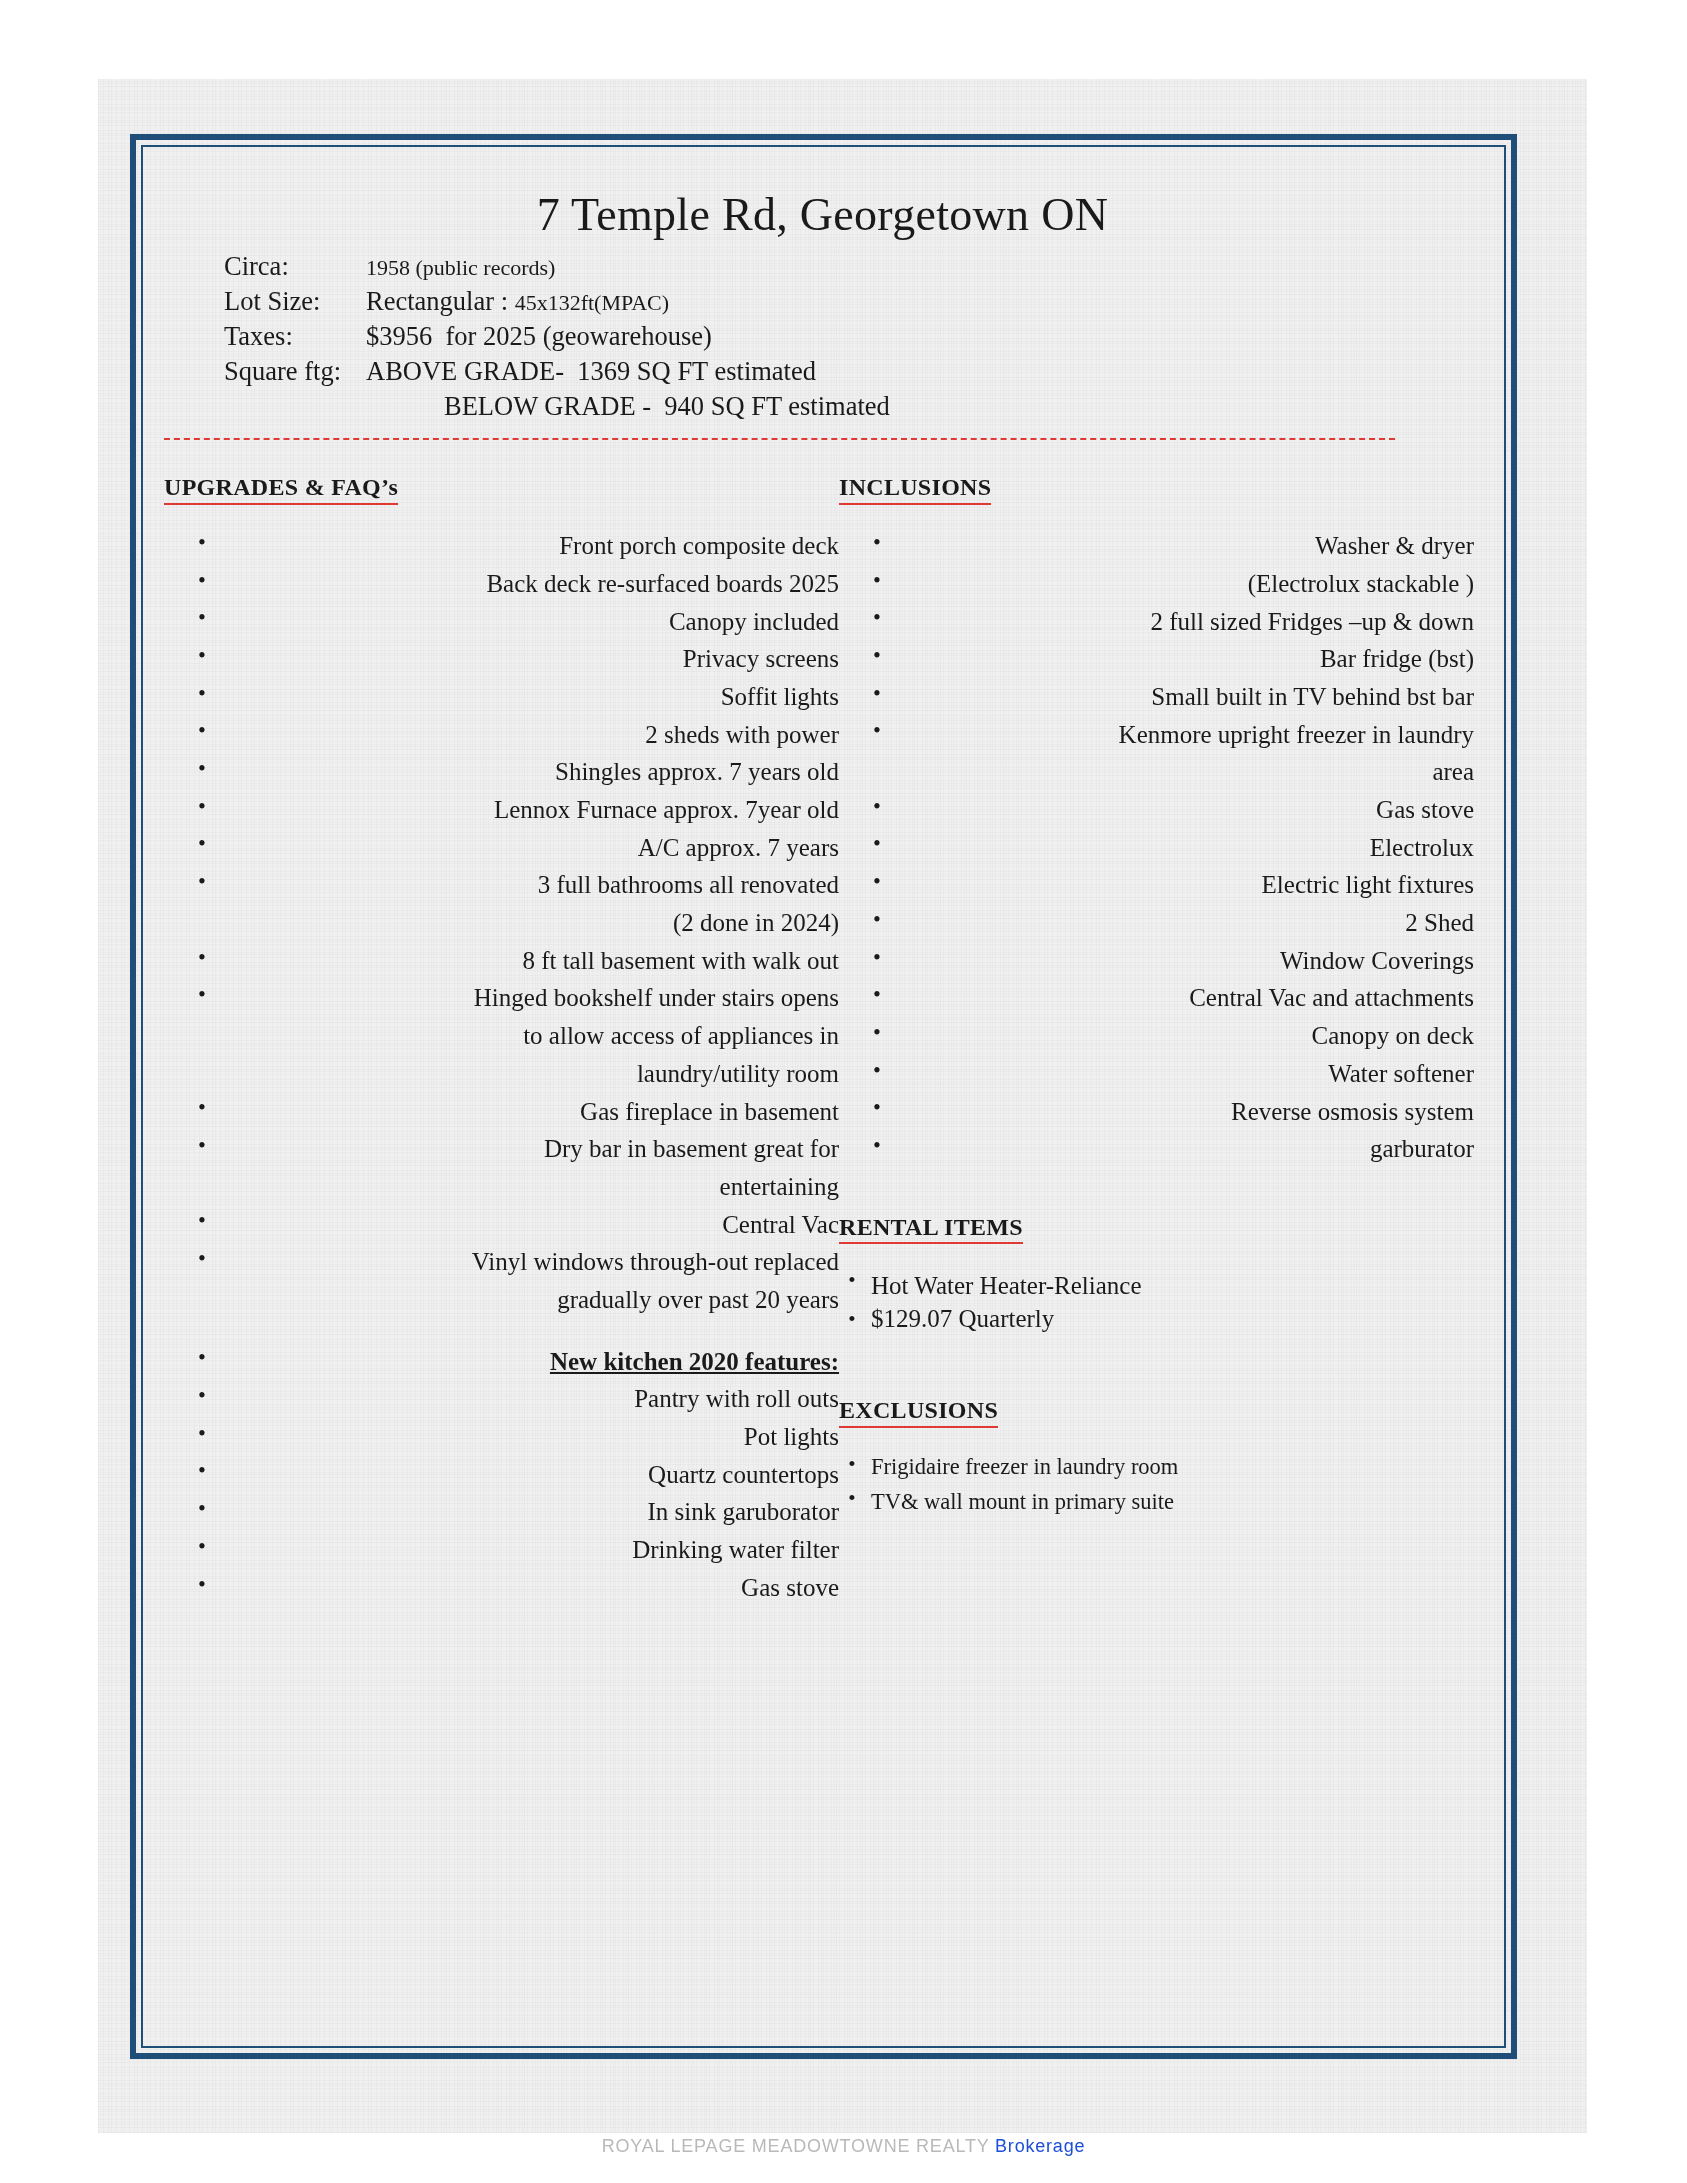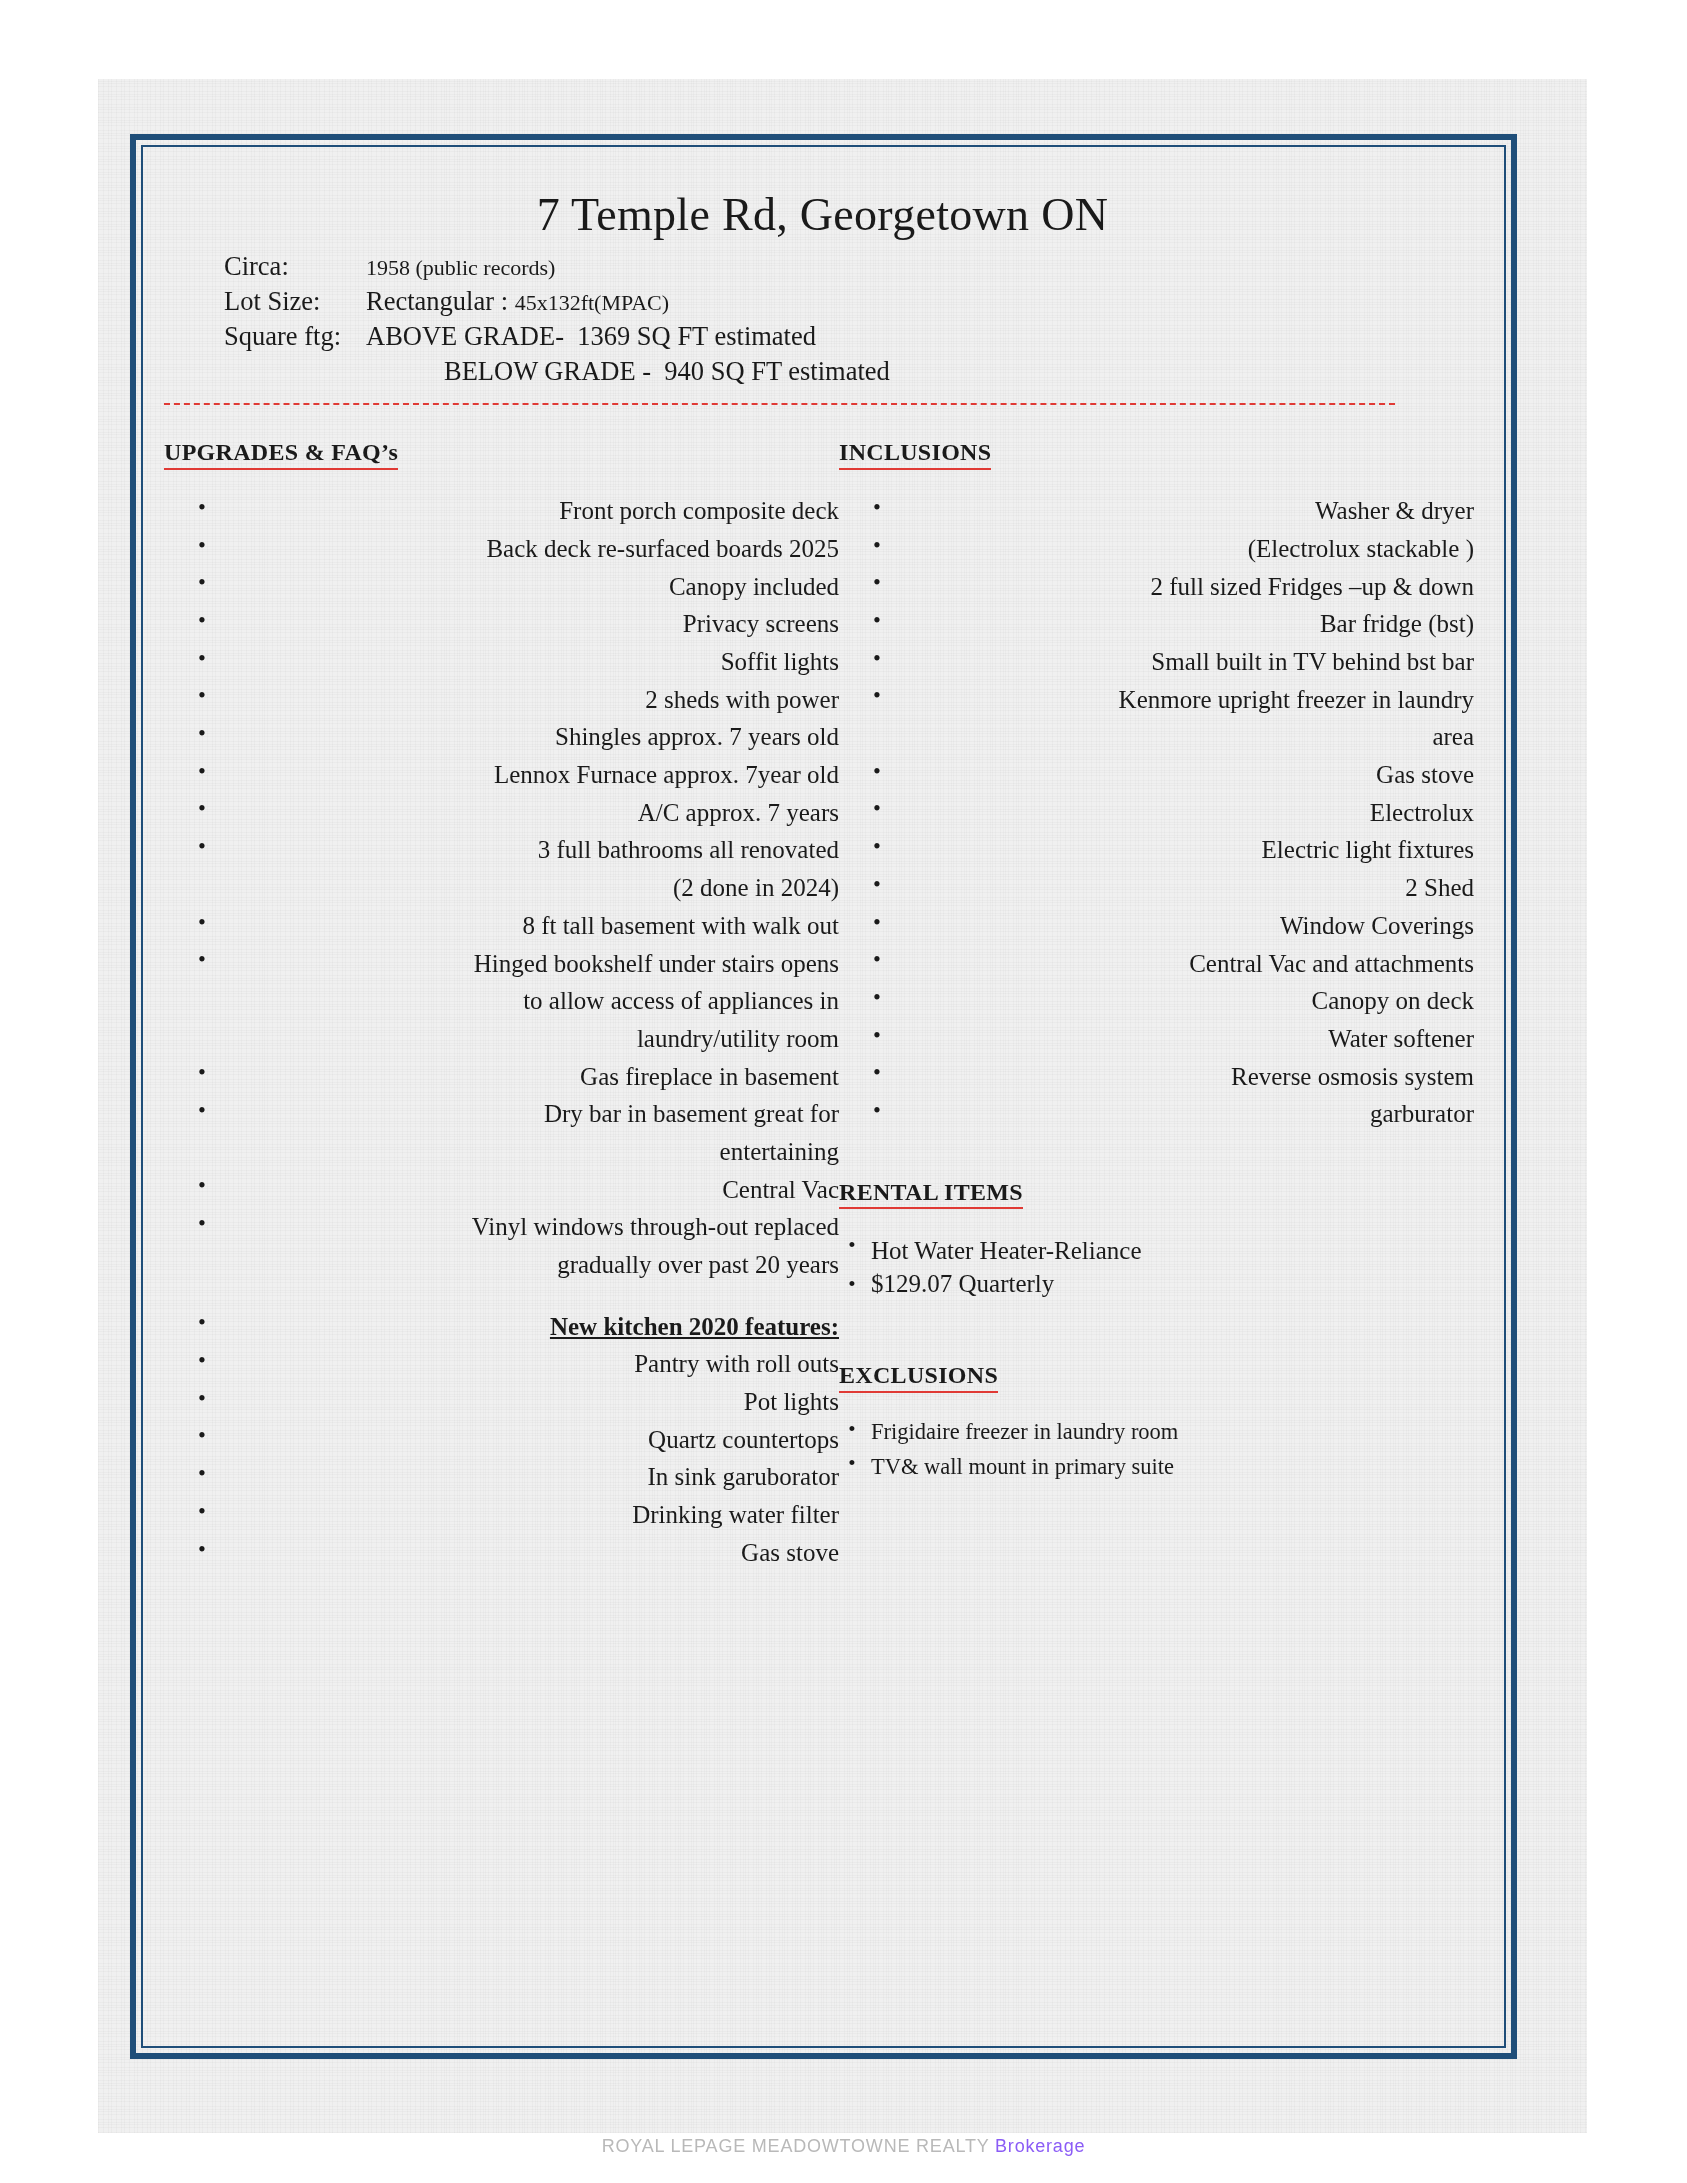--- a/index.html
+++ b/index.html
@@ -166,21 +166,21 @@
     left: 0;
     top: 2120px;
     width: 1687px;
     text-align: center;
     font-size: 18px;
     color: #b9b9b9;
     font-family: "Liberation Sans", sans-serif;
     letter-spacing: 0.8px;
   }
   .footer .brk {
-    color: #8b5cf6;
+    color: #1d4ed8;
     font-style: normal;
   }
 </style>
 </head>
 <body>
 
 <div class="page-outer">
 
   <div class="paper"></div>
 
@@ -188,20 +188,21 @@
     <div class="frame-inner"></div>
   </div>
 
   <div class="content">
 
     <h1 class="title">7 Temple Rd, Georgetown ON</h1>
 
     <div class="facts">
       <div class="row"><span class="lbl" style="width:142px">Circa:</span><span class="small">1958 (public records)</span></div>
       <div class="row"><span class="lbl" style="width:142px">Lot Size:</span><span>Rectangular : </span><span class="small">45x132ft(MPAC)</span></div>
+      <div class="row"><span class="lbl" style="width:142px">Taxes:</span><span>$3956  for 2025 (geowarehouse)</span></div>
       <div class="row"><span class="lbl" style="width:142px">Square ftg:</span><span>ABOVE GRADE-  1369 SQ FT estimated</span></div>
       <div class="row"><span class="lbl" style="width:142px"></span><span style="padding-left:78px">BELOW GRADE -  940 SQ FT estimated</span></div>
     </div>
 
     <hr class="divider">
 
     <div class="cols">
 
       <div class="col-left">
         <h2 class="section h-indent">UPGRADES &amp; FAQ’s</h2>

